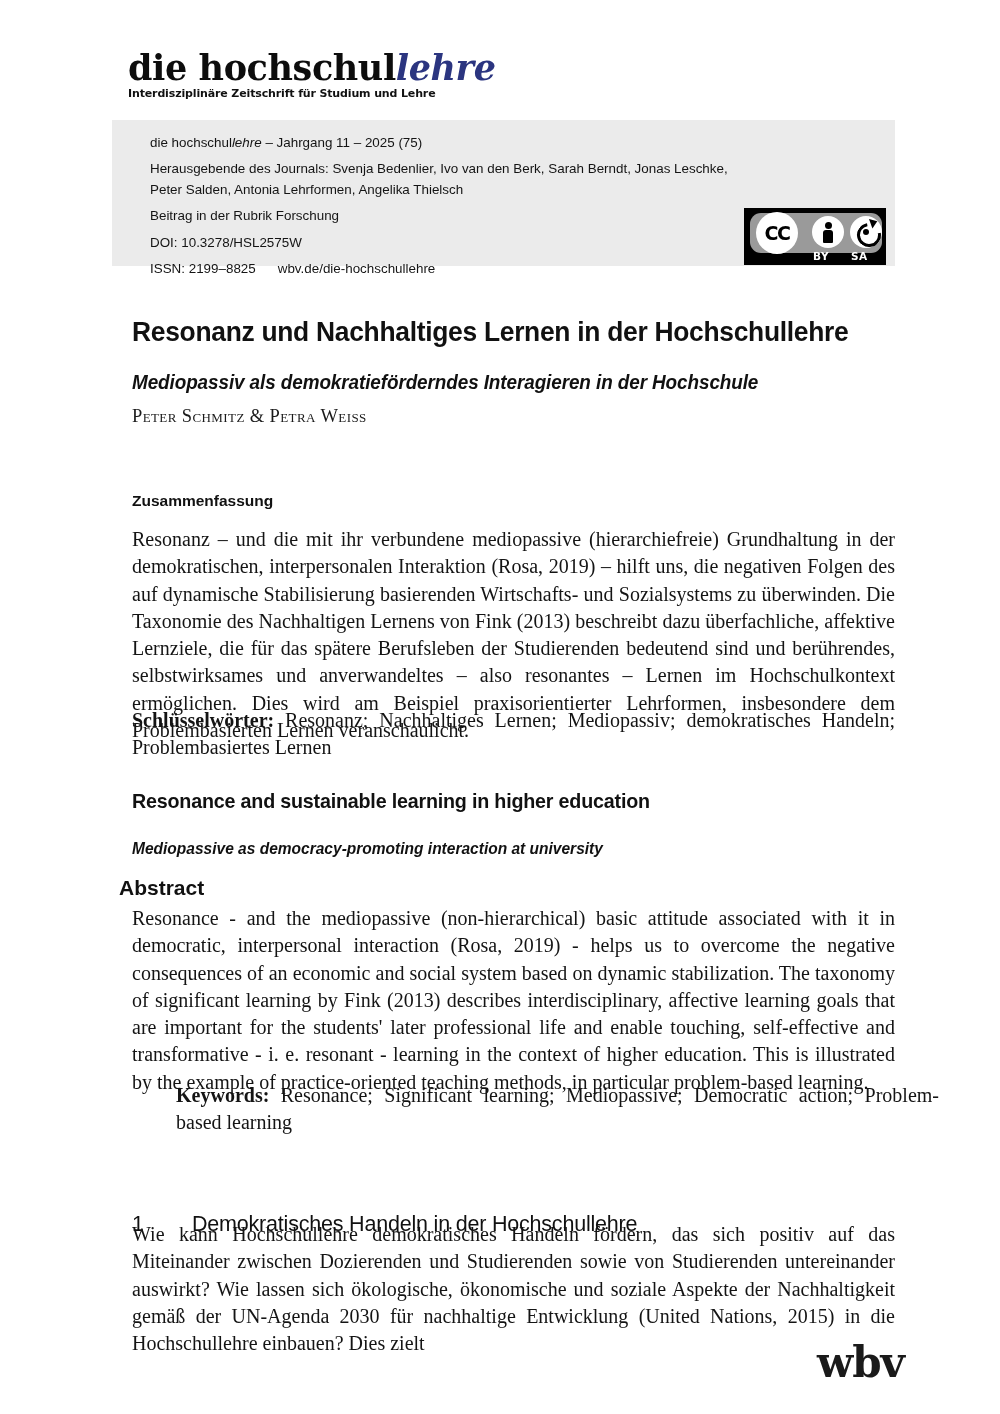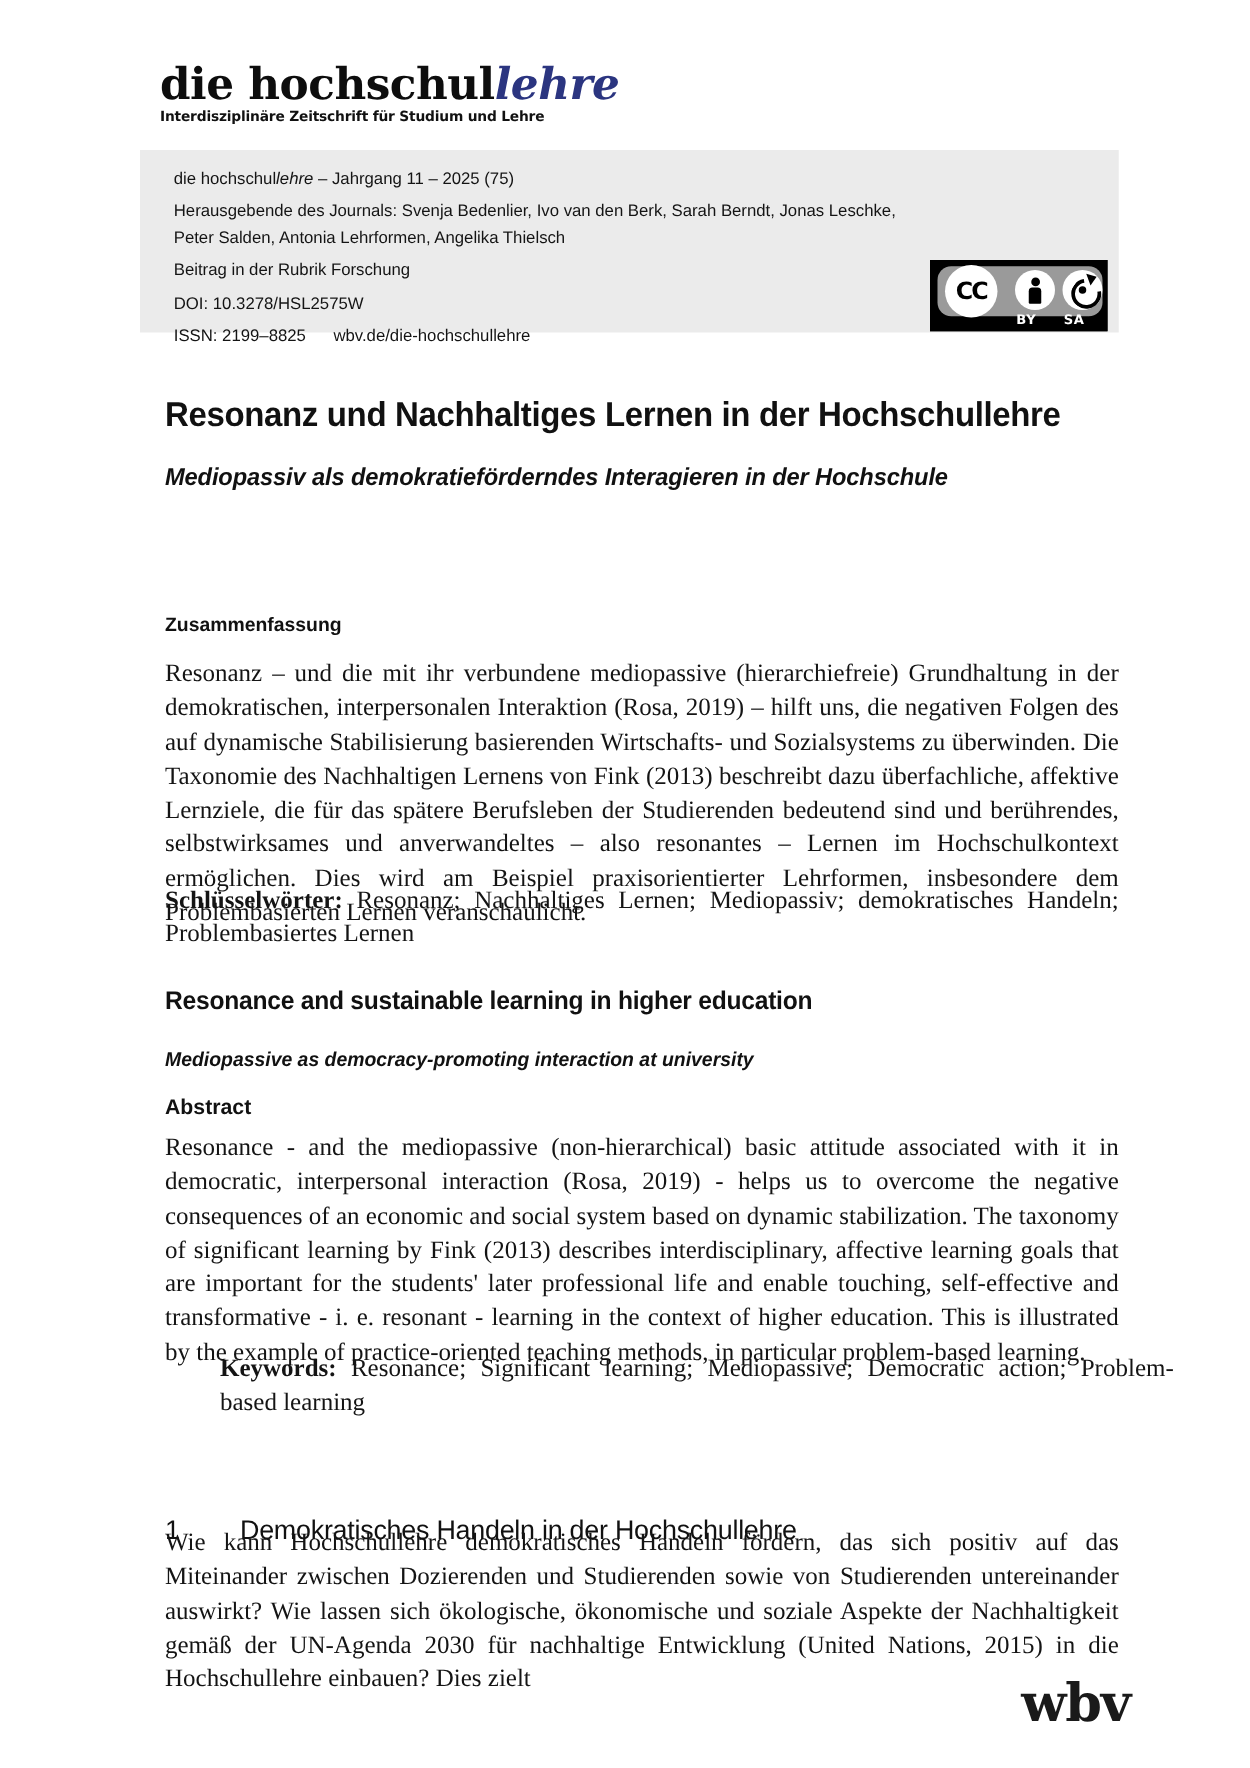--- a/index.html
+++ b/index.html
@@ -52,21 +52,21 @@
   .meta-band {
     position: absolute;
     left: 112px;
     top: 120px;
     width: 783px;
     height: 146px;
     background: #ebebeb;
   }
   .meta-lines {
     position: absolute;
-    left: 27px;
+    left: 38px;
     top: 13px;
     width: 600px;
     font-family: "Liberation Sans", sans-serif;
     font-size: 13.4px;
     color: #141414;
     line-height: 1.52;
   }
   .meta-lines .row { margin-bottom: 6px; }
   .meta-lines .row:last-child { margin-bottom: 4px; }
   .meta-lines .ital { font-style: italic; }
@@ -198,21 +198,21 @@
     left: 132px; top: 789px; font-size: 20.5px; letter-spacing: -0.2px;
     transform: scaleX(0.96); transform-origin: left center;
   }
   .abs-head-en-sub {
     position: absolute;
     left: 132px; top: 840px; font-size: 16px;
     font-family: "Liberation Sans", sans-serif;
     font-weight: 700; font-style: italic; color: #111111;
     transform: scaleX(0.97); transform-origin: left center;
   }
-  .abs-head-en { left: 132px; top: 876px; font-size: 17px; }
+  .abs-head-en { left: 119px; top: 876px; font-size: 21px; }
 
   .body-text {
     position: absolute;
     left: 132px;
     width: 763px;
     font-family: "Liberation Serif", serif;
     font-size: 20px;
     line-height: 1.365;
     color: #141414;
     text-align: justify;
@@ -292,20 +292,21 @@
       </div>
       <div class="cc-labels">
         <span class="cc-lab-by">BY</span>
         <span class="cc-lab-sa">SA</span>
       </div>
     </div>
   </div>
 
   <h1 class="doc-title">Resonanz und Nachhaltiges Lernen in der Hochschullehre</h1>
   <h2 class="doc-subtitle">Mediopassiv als demokratieförderndes Interagieren in der Hochschule</h2>
+  <div class="doc-authors">Peter Schmitz &amp; Petra Weiss</div>
 
   <div class="sec-head-sans abs-head-de">Zusammenfassung</div>
   <div class="body-text abs-de-body">Resonanz – und die mit ihr verbundene mediopassive (hierarchiefreie) Grundhaltung in der demokratischen, interpersonalen Interaktion (Rosa, 2019) – hilft uns, die negativen Folgen des auf dynamische Stabilisierung basierenden Wirtschafts- und Sozialsystems zu überwinden. Die Taxonomie des Nachhaltigen Lernens von Fink (2013) beschreibt dazu überfachliche, affektive Lernziele, die für das spätere Berufsleben der Studierenden bedeutend sind und berührendes, selbstwirksames und anverwandeltes – also resonantes – Lernen im Hochschulkontext ermöglichen. Dies wird am Beispiel praxisorientierter Lehrformen, insbesondere dem Problembasierten Lernen veranschaulicht.</div>
   <div class="body-text abs-de-kw"><b>Schlüsselwörter:</b><span> Resonanz; Nachhaltiges Lernen; Mediopassiv; demokratisches Handeln; Problembasiertes Lernen</span></div>
 
   <div class="sec-head-sans abs-head-en-title">Resonance and sustainable learning in higher education</div>
   <div class="abs-head-en-sub">Mediopassive as democracy-promoting interaction at university</div>
   <div class="sec-head-sans abs-head-en">Abstract</div>
   <div class="body-text abs-en-body">Resonance - and the mediopassive (non-hierarchical) basic attitude associated with it in democratic, interpersonal interaction (Rosa, 2019) - helps us to overcome the negative consequences of an economic and social system based on dynamic stabilization. The taxonomy of significant learning by Fink (2013) describes interdisciplinary, affective learning goals that are important for the students' later professional life and enable touching, self-effective and transformative - i. e. resonant - learning in the context of higher education. This is illustrated by the example of practice-oriented teaching methods, in particular problem-based learning.</div>
   <div class="body-text abs-en-kw"><b>Keywords:</b><span> Resonance; Significant learning; Mediopassive; Democratic action; Problem-based learning</span></div>

